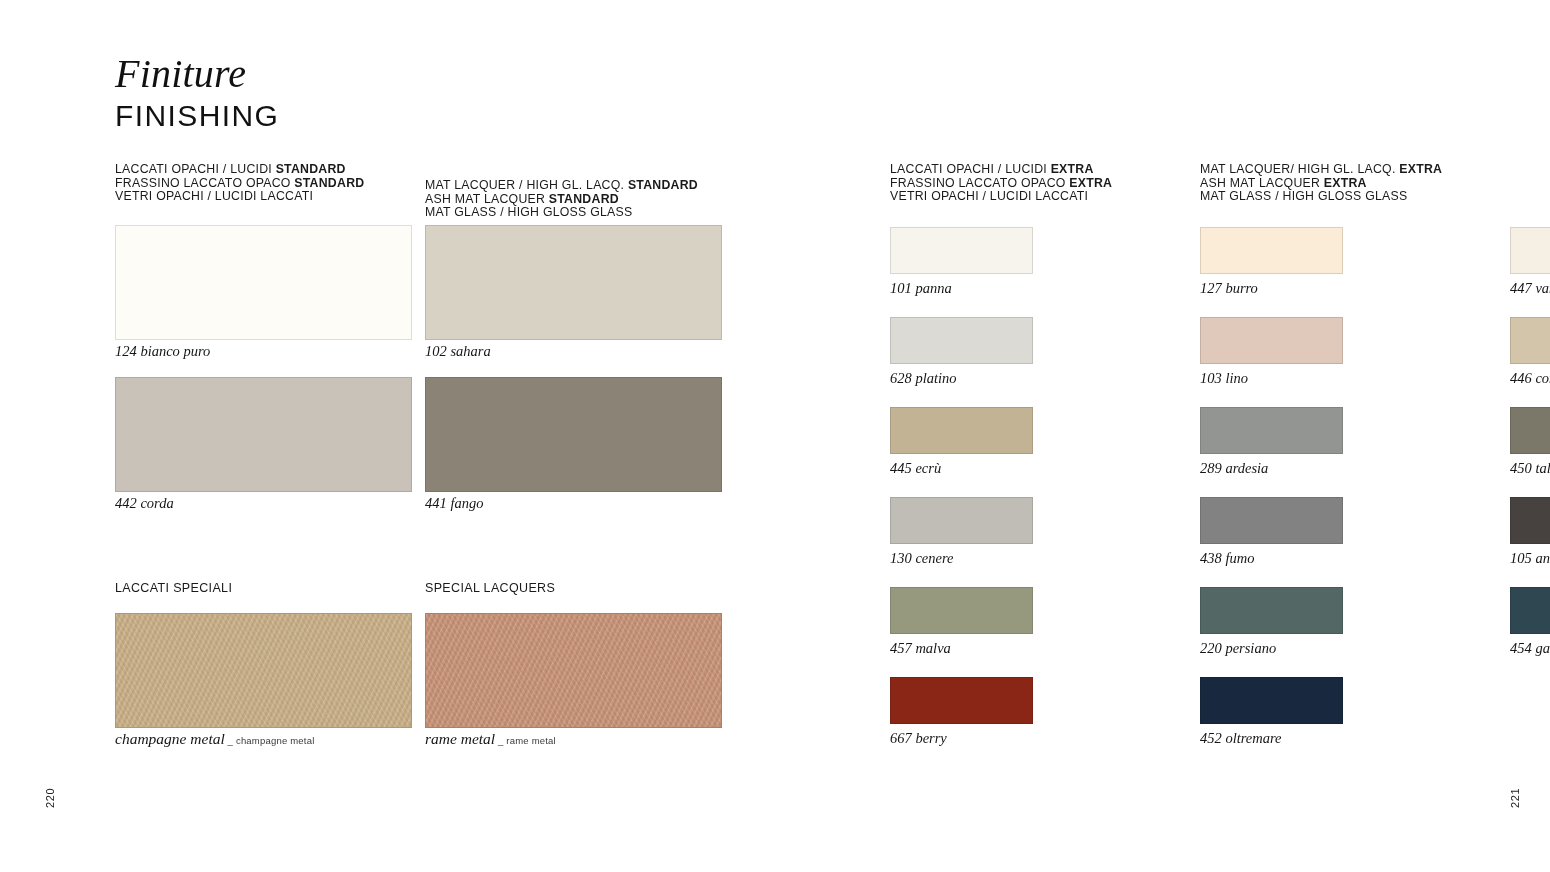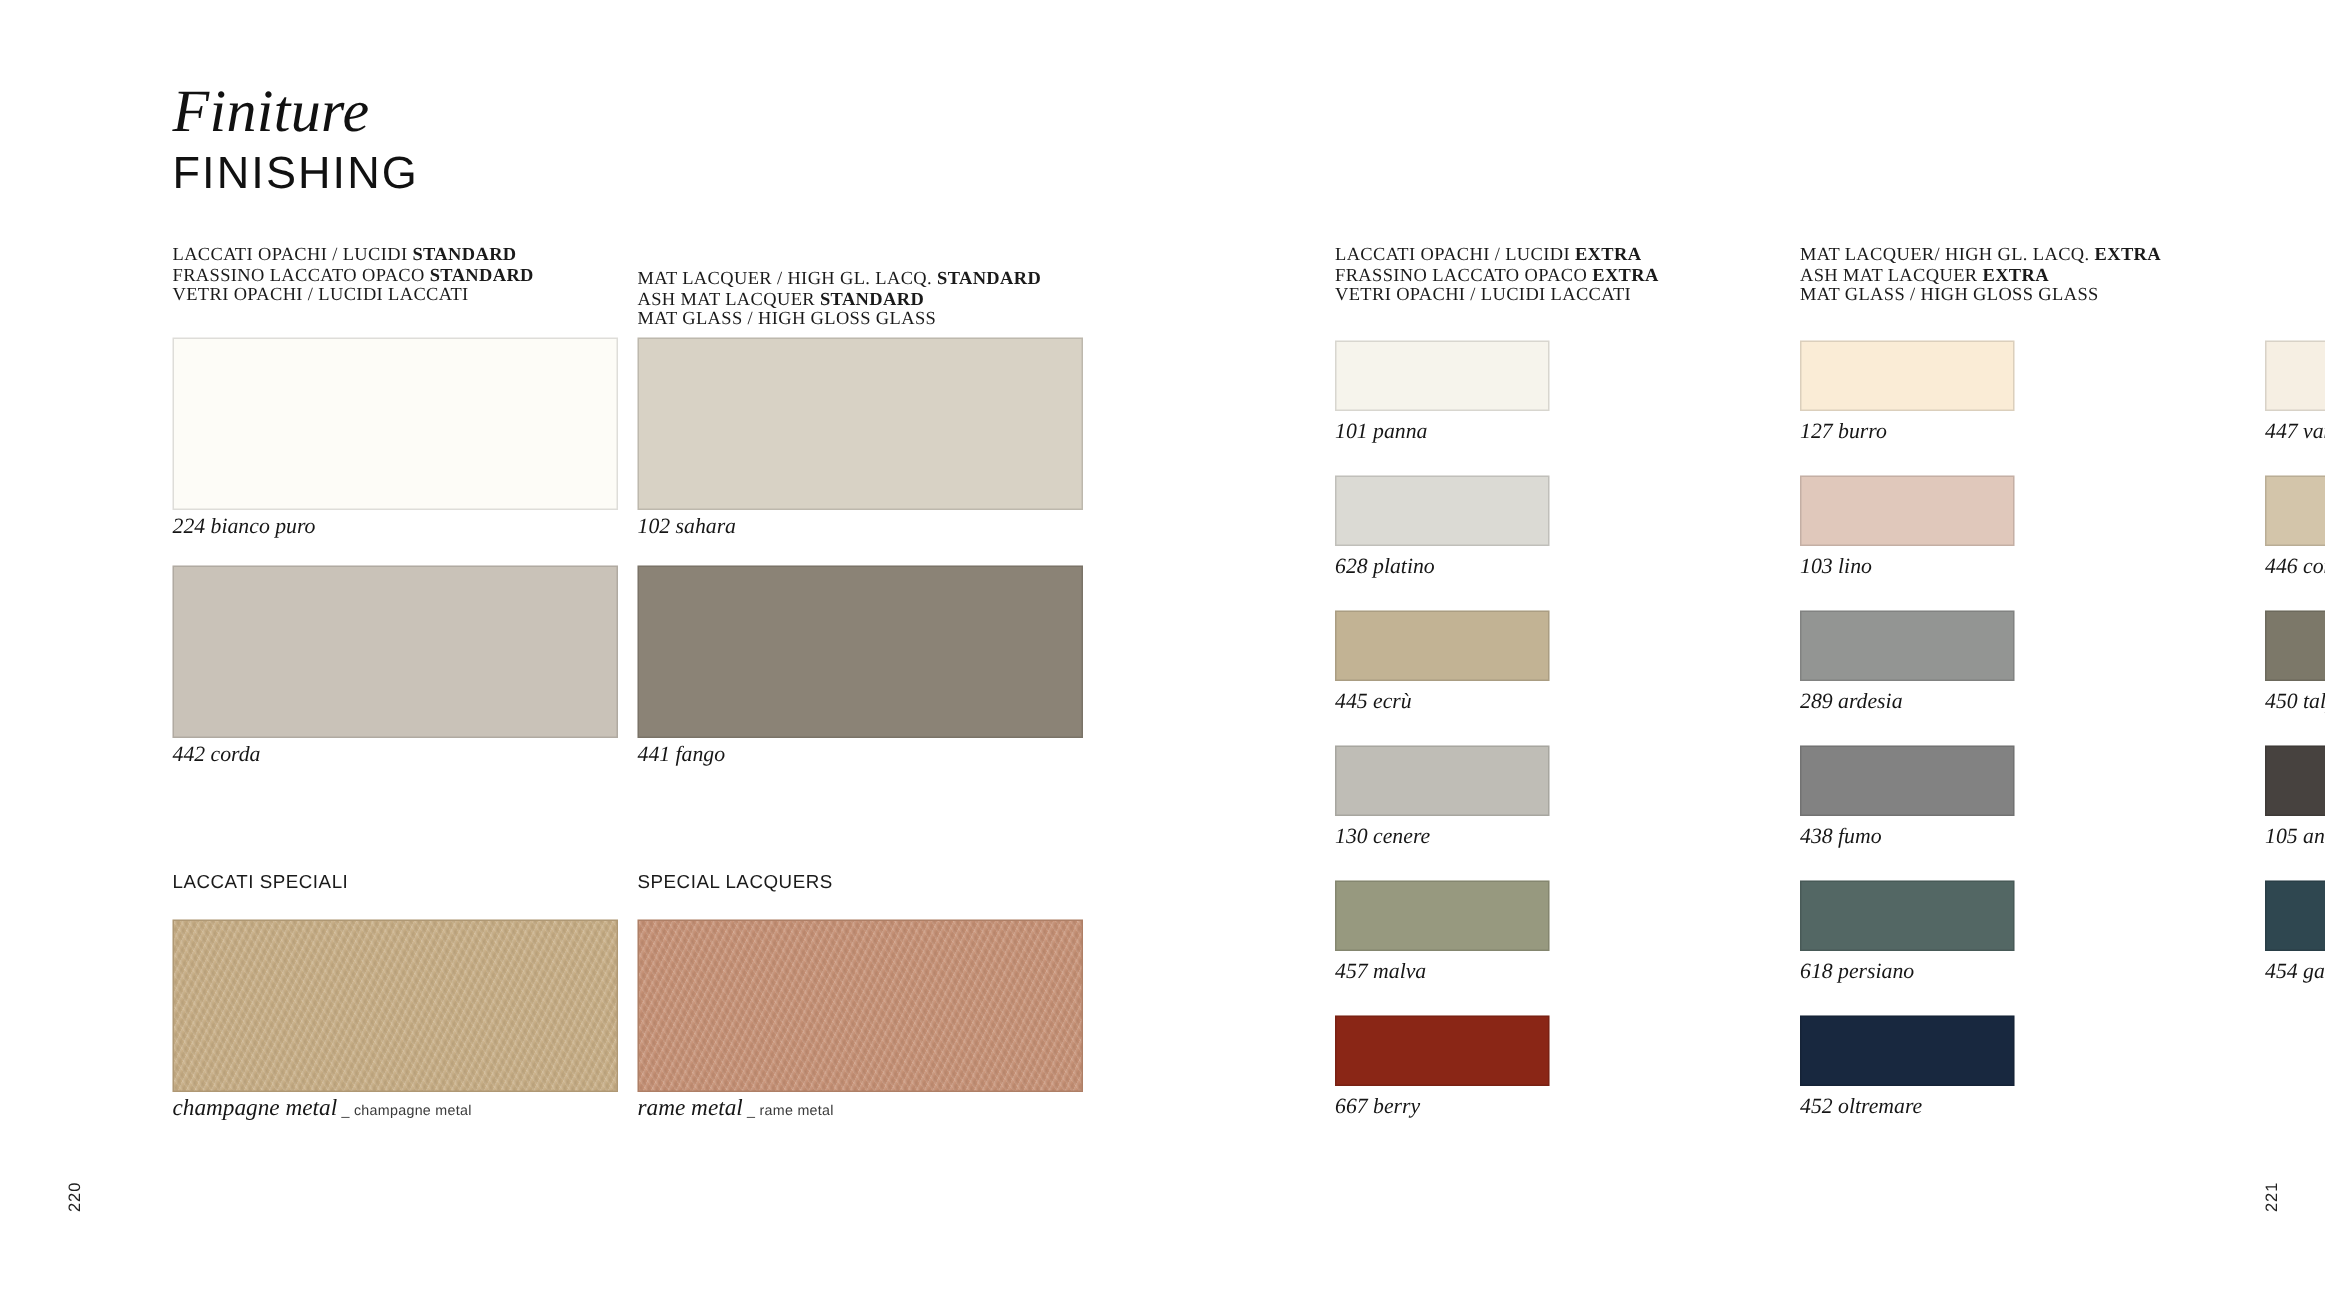--- a/index.html
+++ b/index.html
@@ -38,21 +38,21 @@
     line-height: 36px;
     color: #111111;
     letter-spacing: 1.4px;
     font-weight: 400;
     margin-top: 2px;
   }
 
   
   .col-head {
     position: absolute;
-    font-family: Liberation Serif, serif;
+    font-family: Liberation Sans, sans-serif;
     font-size: 12.3px;
     line-height: 13.7px;
     color: #1a1a1a;
     letter-spacing: 0.25px;
     white-space: nowrap;
   }
   .col-head b { font-weight: 700; }
 
   
   .swatch {
@@ -139,21 +139,21 @@
     <div>VETRI OPACHI / LUCIDI LACCATI</div>
   </div>
 
   <div class="col-head" style="left:1200px; top:163px;">
     <div><span>MAT LACQUER/ HIGH GL. LACQ. </span><b>EXTRA</b></div>
     <div><span>ASH MAT LACQUER </span><b>EXTRA</b></div>
     <div>MAT GLASS  / HIGH GLOSS GLASS</div>
   </div>
 
   <div class="swatch" style="left: 115px; top: 225px; width: 297px; height: 115px; background: rgb(253, 252, 247);"></div>
-  <div class="swatch-label" style="left:115px; top:343px;">224 bianco puro</div>
+  <div class="swatch-label" style="left:115px; top:343px;">124 bianco puro</div>
 
   <div class="swatch" style="left: 425px; top: 225px; width: 297px; height: 115px; background: rgb(216, 210, 197);"></div>
   <div class="swatch-label" style="left:425px; top:343px;">102 sahara</div>
 
   <div class="swatch" style="left: 115px; top: 377px; width: 297px; height: 115px; background: rgb(201, 194, 184);"></div>
   <div class="swatch-label" style="left:115px; top:495px;">442 corda</div>
 
   <div class="swatch" style="left: 425px; top: 377px; width: 297px; height: 115px; background: rgb(139, 131, 118);"></div>
   <div class="swatch-label" style="left:425px; top:495px;">441 fango</div>
 
@@ -191,21 +191,21 @@
       <div class="swatch-label" style="left: 1510px; top: 460px;">450 talpa</div>
       <div class="swatch" style="left: 890px; top: 497px; width: 143px; height: 47px; background: rgb(191, 189, 182);"></div>
       <div class="swatch-label" style="left: 890px; top: 550px;">130 cenere</div>
       <div class="swatch" style="left: 1200px; top: 497px; width: 143px; height: 47px; background: rgb(130, 130, 130);"></div>
       <div class="swatch-label" style="left: 1200px; top: 550px;">438 fumo</div>
       <div class="swatch" style="left: 1510px; top: 497px; width: 143px; height: 47px; background: rgb(71, 66, 63);"></div>
       <div class="swatch-label" style="left: 1510px; top: 550px;">105 antracite</div>
       <div class="swatch" style="left: 890px; top: 587px; width: 143px; height: 47px; background: rgb(151, 153, 127);"></div>
       <div class="swatch-label" style="left: 890px; top: 640px;">457 malva</div>
       <div class="swatch" style="left: 1200px; top: 587px; width: 143px; height: 47px; background: rgb(83, 103, 100);"></div>
-      <div class="swatch-label" style="left: 1200px; top: 640px;">618 persiano</div>
+      <div class="swatch-label" style="left: 1200px; top: 640px;">220 persiano</div>
       <div class="swatch" style="left: 1510px; top: 587px; width: 143px; height: 47px; background: rgb(47, 71, 80);"></div>
       <div class="swatch-label" style="left: 1510px; top: 640px;">454 galatea</div>
       <div class="swatch" style="left: 890px; top: 677px; width: 143px; height: 47px; background: rgb(138, 38, 22);"></div>
       <div class="swatch-label" style="left: 890px; top: 730px;">667 berry</div>
       <div class="swatch" style="left: 1200px; top: 677px; width: 143px; height: 47px; background: rgb(24, 40, 63);"></div>
       <div class="swatch-label" style="left: 1200px; top: 730px;">452 oltremare</div>
     </div>
 
   <div class="page-num" style="left:44px; top:808px;">220</div>
   <div class="page-num" style="left:1509px; top:808px;">221</div>

